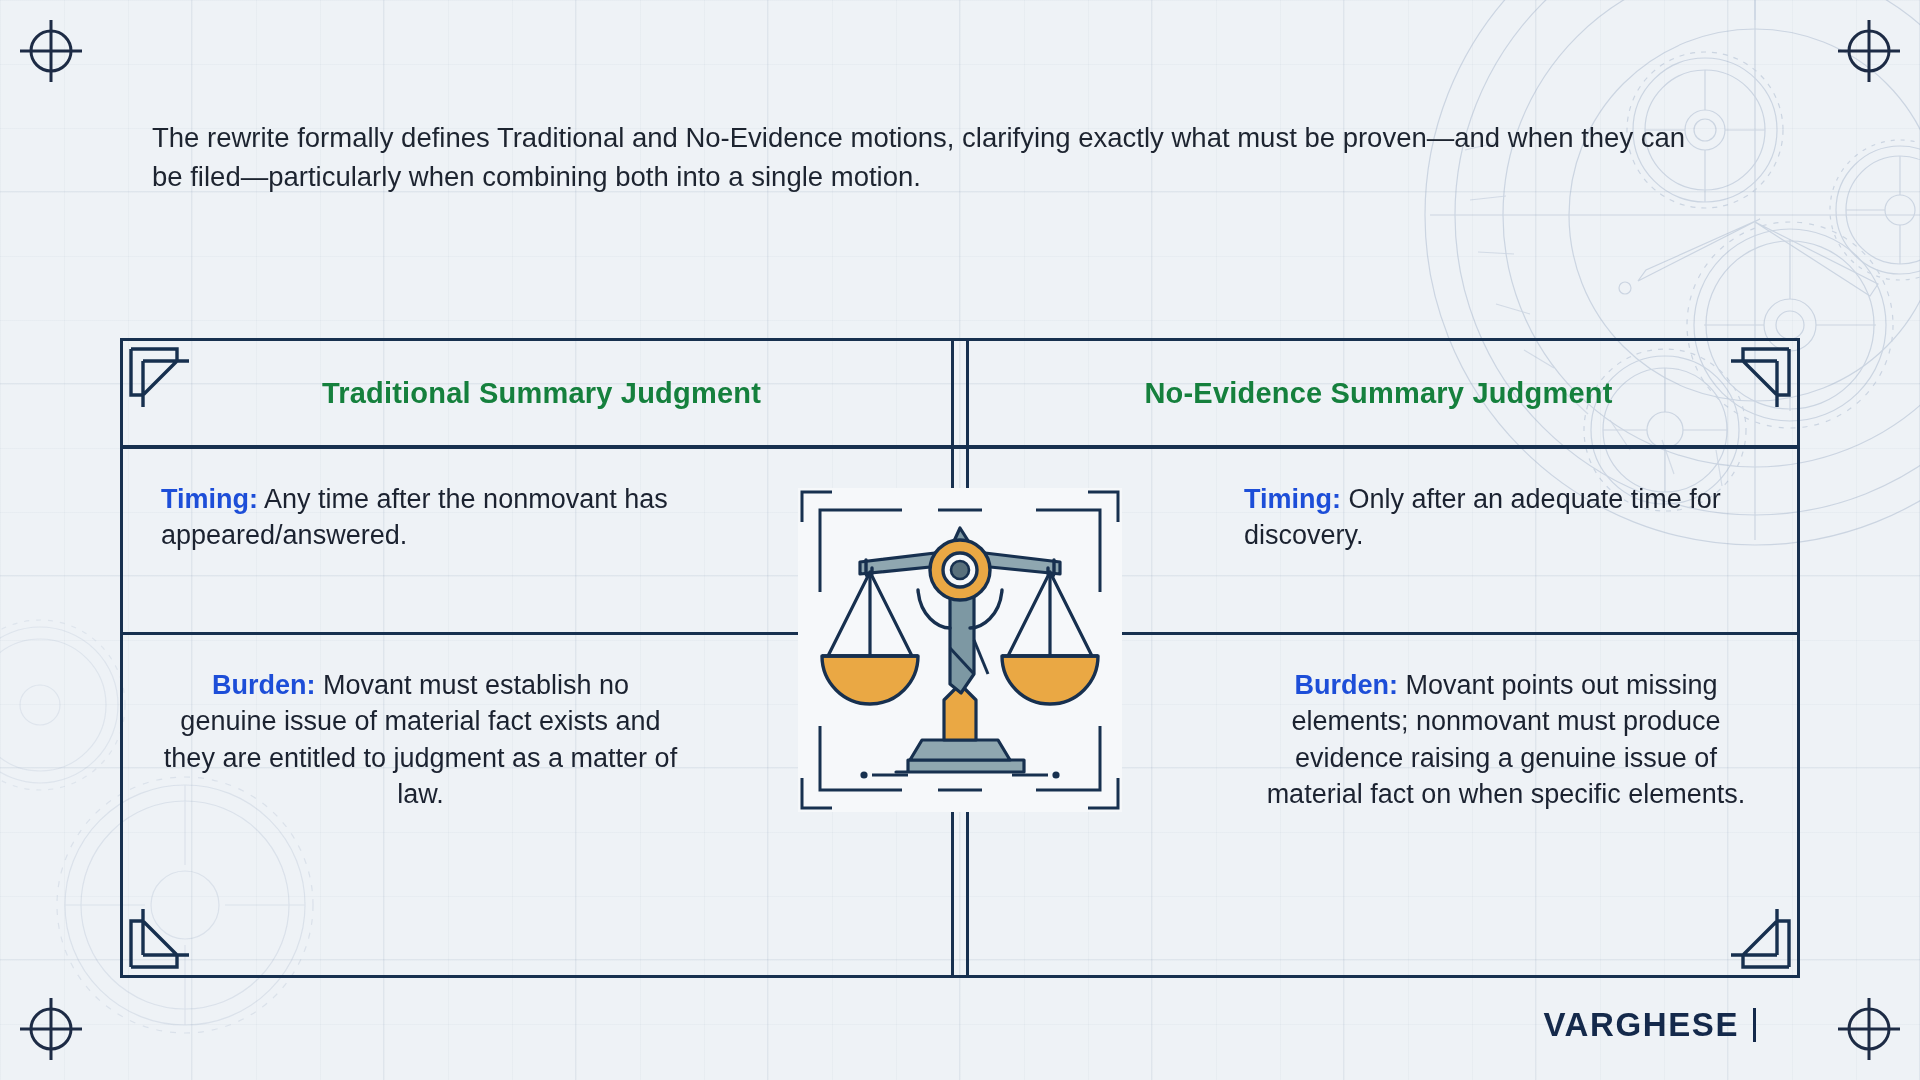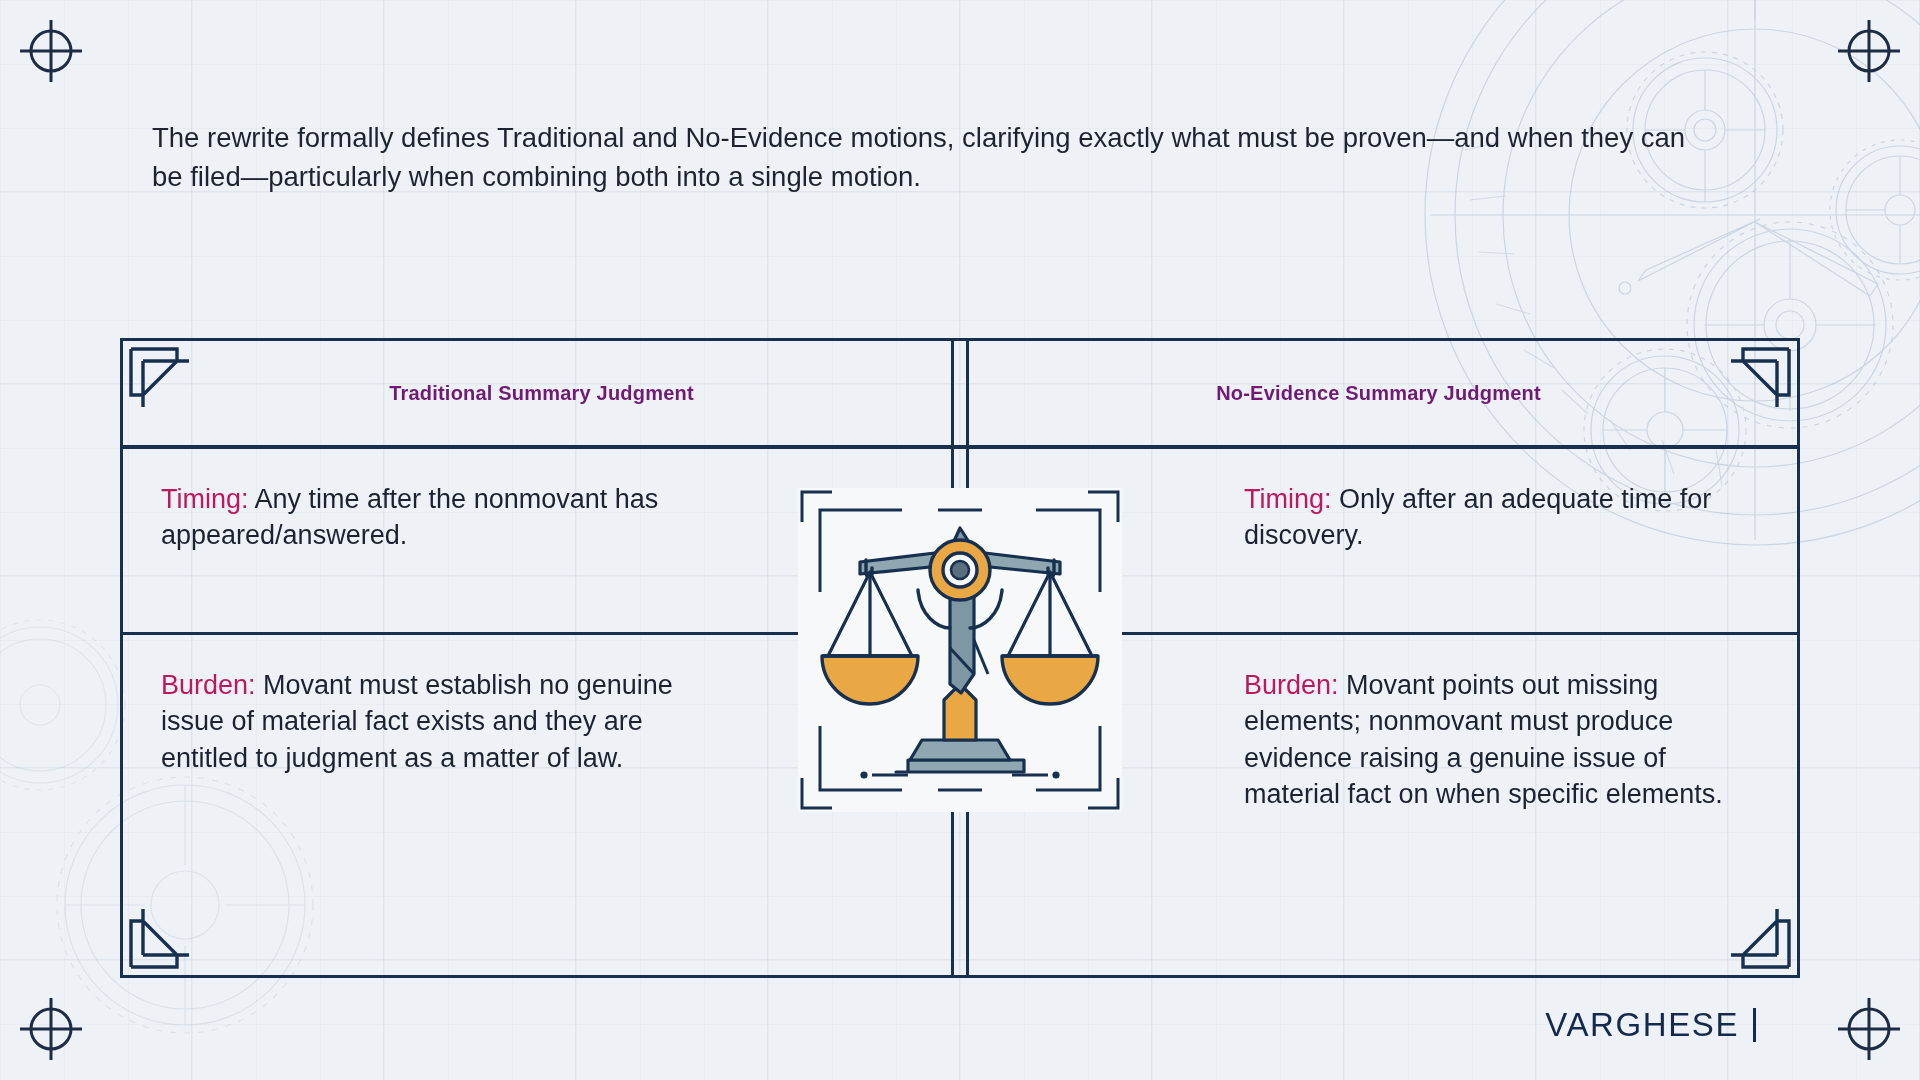--- a/index.html
+++ b/index.html
@@ -60,38 +60,38 @@
     border:3px solid #17304f;
     background:transparent;
   }
   .matrix-head{
     position:absolute; left:0; top:0; width:100%; height:108px;
     border-bottom:4px solid #17304f;
     display:flex;
   }
   .matrix-head .hcell{
     flex:1; display:flex; align-items:center; justify-content:center;
-    font-size:20px; font-weight:bold; color:#701a75; letter-spacing:.2px;
+    font-size:29px; font-weight:bold; color:#15803d; letter-spacing:.2px;
   }
   .matrix-body{
     position:absolute; left:0; top:108px; right:0; bottom:0;
     display:flex; flex-direction:column;
   }
   .mrow{ display:flex; flex:0 0 auto; }
   .mrow.r1{ height:186px; }
-  .mrow.r2{ flex:1; }
+  .mrow.r2{ flex:1;text-align:center; }
   .mrow.r1{ border-bottom:3px solid #17304f; }
   .mcell{
     flex:1 1 50%; width:50%;
     padding:32px 40px 10px 40px;
     font-size:27px; line-height:1.35; color:#1b2230;
   }
   .mcell.left{ padding-left:38px; padding-right:280px; }
   .mcell.right{ padding-left:284px; padding-right:29px; }
-  .mcell b{ color:#be185d; font-weight:normal; }
+  .mcell b{ color:#1d4ed8; font-weight:bold; }
 
   
   .divider{
     position:absolute; top:0; bottom:0; left:50%;
     width:18px; transform:translateX(-50%);
     pointer-events:none;
   }
   .divider:before, .divider:after{
     content:""; position:absolute; top:0; bottom:0; width:3px; background:#17304f;
   }
@@ -114,21 +114,21 @@
     z-index:5;
   }
 
   
   .logo{
     position:absolute; right:150px; bottom:36px;
     display:flex; align-items:center; gap:0;
     color:#14294b;
   }
   .logo .l1, .logo .l2{
-    font-size:33px; font-weight:normal; letter-spacing:1.6px;
+    font-size:33px; font-weight:bold; letter-spacing:1.6px;
   }
   .logo .bar{
     display:inline-block; width:3px; height:34px;
     background:#14294b; margin:0 14px;
   }
 </style>
 </head>
 <body>
 
 <div id="stage">

